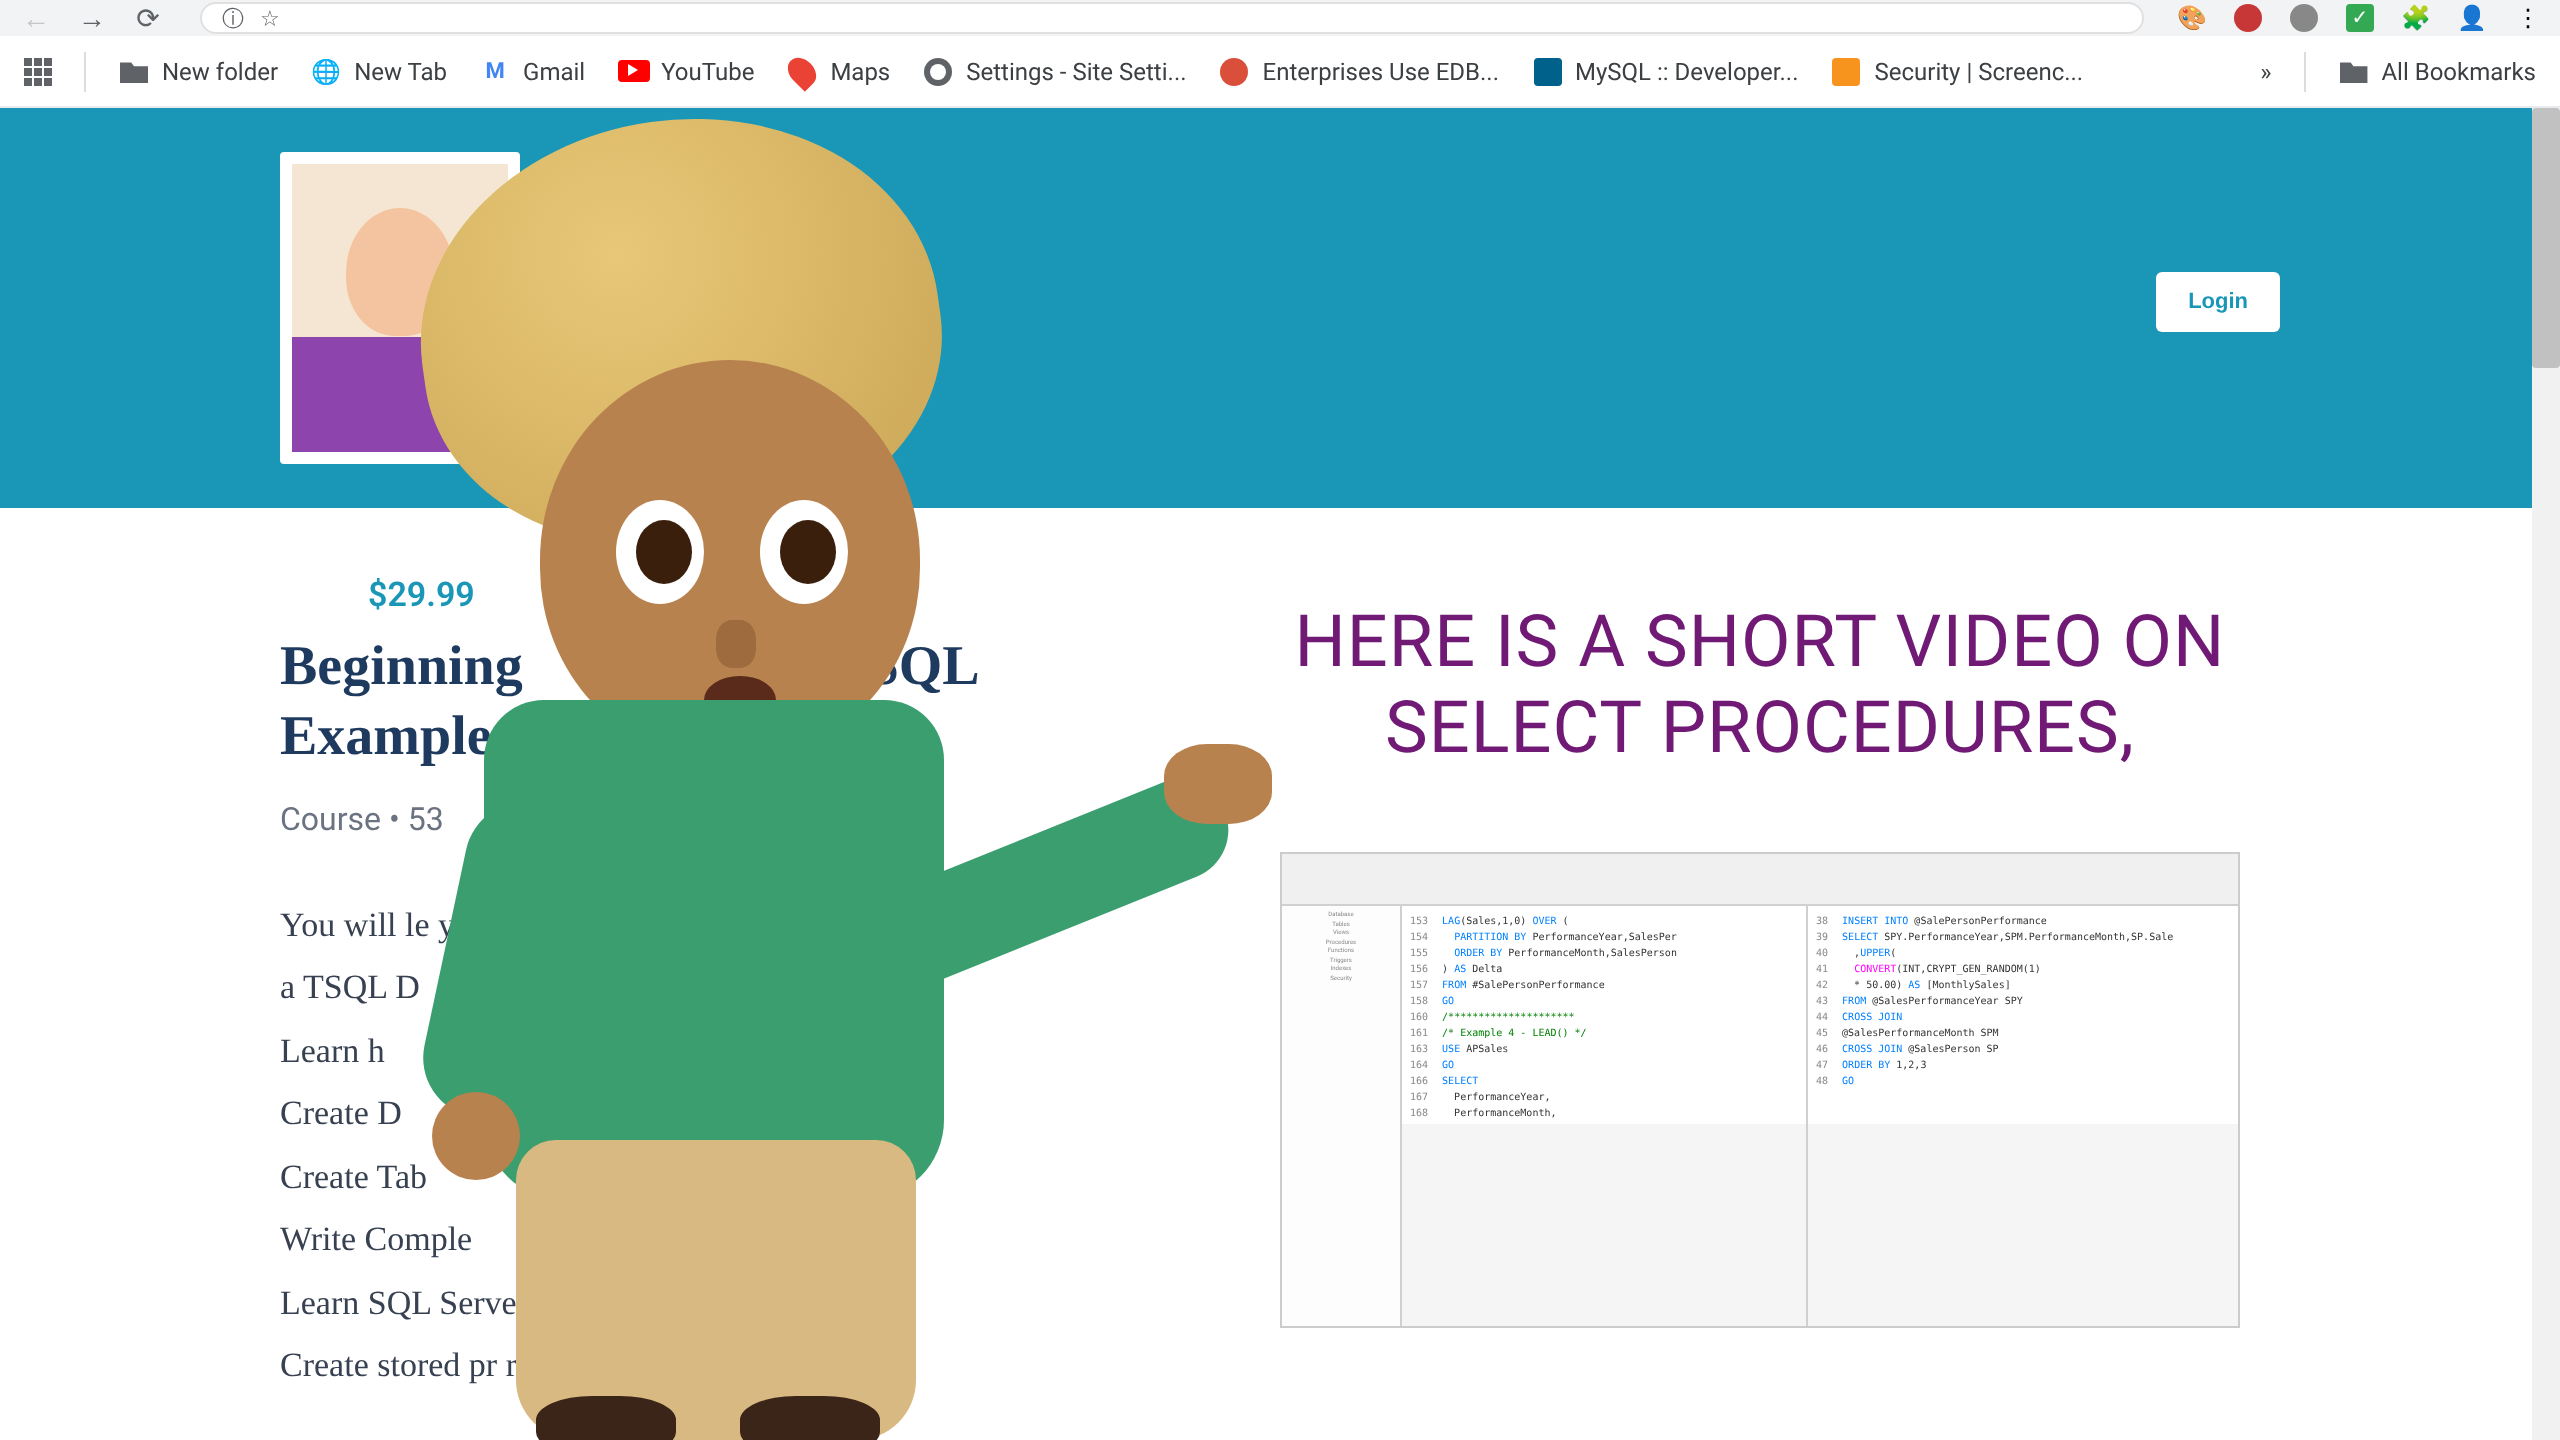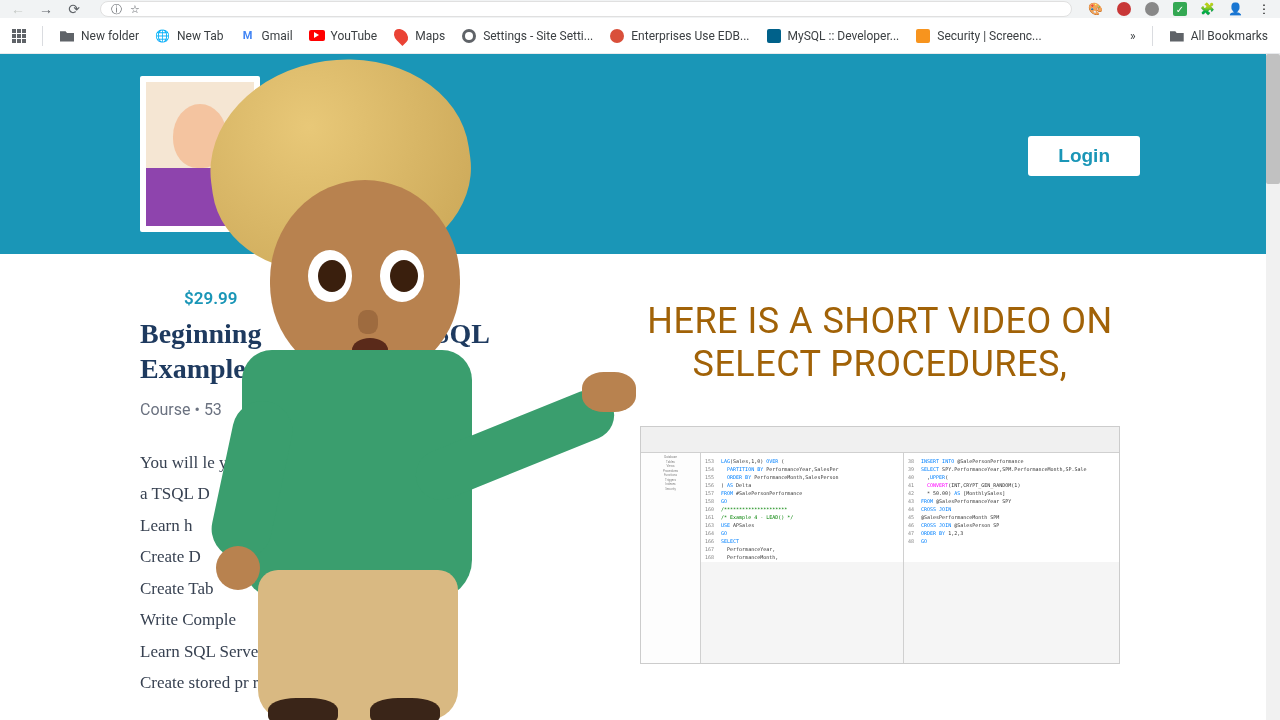--- a/index.html
+++ b/index.html
@@ -21,32 +21,32 @@
 .folder-icon { width: 14px; height: 12px; background: #5f6368; clip-path: polygon(0 15%, 40% 15%, 50% 30%, 100% 30%, 100% 100%, 0 100%); }
 .divider-v { width: 1px; height: 20px; background: #dadce0; }
 .apps-icon { width: 14px; height: 14px; display: grid; grid-template-columns: repeat(3,1fr); gap: 1px; }
 .apps-icon span { background: #5f6368; }
 
 
 .page-header { background: #1a96b7; height: 200px; position: relative; }
 .logo-box { position: absolute; left: 140px; top: 22px; width: 120px; height: 156px; background: #fff; border-radius: 2px; padding: 6px; }
 .logo-inner { width: 100%; height: 100%; background: linear-gradient(180deg, #f5e6d3 0%, #f5e6d3 60%, #8e44ad 60%, #8e44ad 100%); position: relative; }
 .logo-face { position: absolute; top: 15%; left: 25%; width: 50%; height: 45%; background: #f4c4a0; border-radius: 50% 50% 45% 45%; }
-.login-btn { position: absolute; right: 140px; top: 82px; background: #fff; color: #1a96b7; font-weight: 600; padding: 9px 30px; border-radius: 3px; font-size: 19px; cursor: pointer; border: none; }
+.login-btn { position: absolute; right: 140px; top: 82px; background: #fff; color: #1a96b7; font-weight: 600; padding: 9px 16px; border-radius: 3px; font-size: 11px; cursor: pointer; border: none; }
 
 
 .content { display: flex; padding: 0 140px; position: relative; }
 .left-col { width: 480px; padding-top: 34px; }
 .price { color: #1a96b7; font-size: 17px; font-weight: 600; margin-bottom: 8px; margin-left: 44px; }
 .title { color: #1e3a5f; font-size: 28px; font-weight: 700; line-height: 1.25; font-family: Georgia, serif; margin-bottom: 14px; }
 .meta { color: #6b7280; font-size: 16px; margin-bottom: 28px; }
 .desc-line { color: #374151; font-size: 17px; line-height: 1.85; font-family: Georgia, serif; }
 
 .right-col { flex: 1; padding-top: 46px; text-align: center; }
-.video-label { font-size: 36px; font-weight: 400; color: #a16207; line-height: 1.2; letter-spacing: 0.5px; }
+.video-label { font-size: 36px; font-weight: 400; color: #701a75; line-height: 1.2; letter-spacing: 0.5px; }
 .video-thumb { margin: 40px auto 0; width: 480px; height: 238px; background: #e8e8e8; border: 1px solid #ccc; position: relative; display: flex; }
 .vt-top { position: absolute; top: 0; left: 0; right: 0; height: 26px; background: #f0f0f0; border-bottom: 1px solid #d0d0d0; }
 .vt-left { width: 60px; background: #fdfdfd; border-right: 1px solid #d0d0d0; margin-top: 26px; font-size: 3px; padding: 2px; line-height: 1.5; color: #888; overflow: hidden; }
 .vt-mid { flex: 1; margin-top: 26px; display: flex; flex-direction: column; }
 .vt-code { flex: 1; background: #fff; font-family: monospace; font-size: 5px; padding: 4px; line-height: 1.6; color: #333; overflow: hidden; text-align: left; }
 .vt-code .kw { color: #0080ff; }
 .vt-code .num { color: #888; margin-right: 4px; }
 .vt-code .cm { color: #008000; }
 .vt-right { width: 216px; margin-top: 26px; display: flex; flex-direction: column; border-left: 1px solid #d0d0d0; }
 .vt-grid { background: #f5f5f5; font-size: 3px; flex: 1; }

